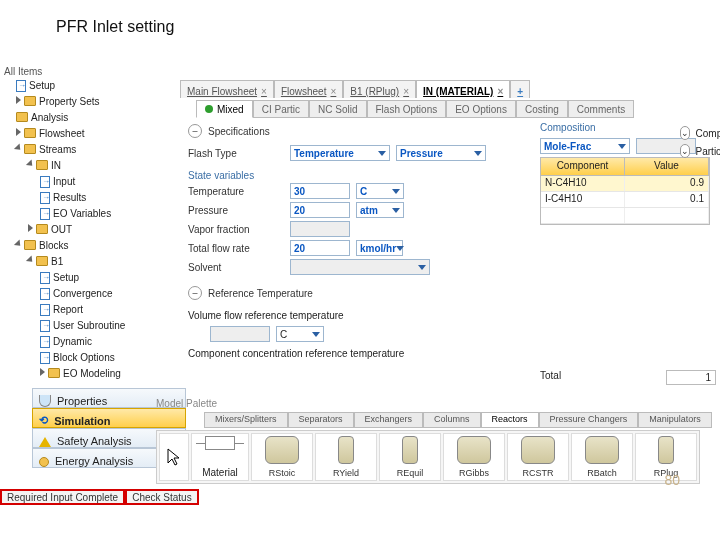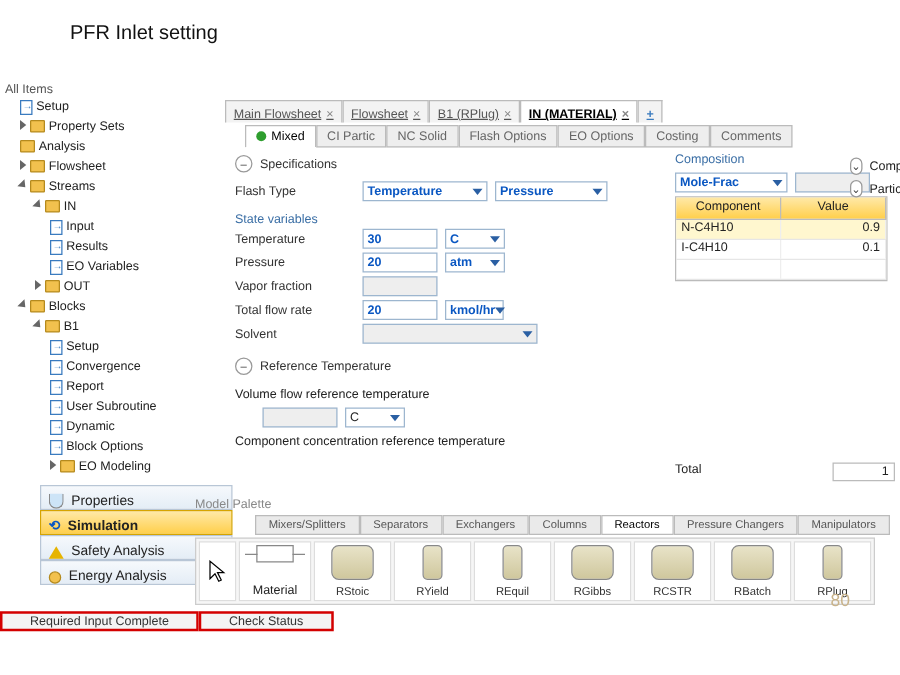--- a/index.html
+++ b/index.html
@@ -68,21 +68,21 @@
   .picon .shape.cyl { border-radius:6px 6px 6px 6px; }
   .picon .shape.col { width:16px; border-radius:4px; }
   .picon .lab { font-size:9px; color:#333; }
   .cursor-cell { width:30px; display:flex; align-items:center; justify-content:center; border:1px solid #ddd; background:#fff;}
   .mat-cell { width:58px; display:flex; flex-direction:column; align-items:center; justify-content:space-between; border:1px solid #ddd; background:#fff; padding:2px 0;}
   .mat-shape { width:30px;height:14px;border:1px solid #888;background:#fff;position:relative;}
   .mat-shape::before,.mat-shape::after{content:"";position:absolute;top:6px;width:10px;height:1px;background:#888;}
   .mat-shape::before{left:-10px;} .mat-shape::after{right:-10px;}
   
   .status { position:absolute; left:0; top:488px; width:720px; height:18px; display:flex; align-items:center; }
-  .status .redbox { border:2px solid #d40000; height:16px; padding:0 22px; display:flex; align-items:center; font-size:10px; color:#333; background:#f4f4f4; margin-right:0;}
+  .status .redbox { border:2px solid #d40000; height:16px; padding:0 5px; display:flex; align-items:center; font-size:10px; color:#333; background:#f4f4f4; margin-right:0;}
   .page-num { position:absolute; right:40px; top:472px; font-size:14px; color:#c9b38a; }
   .flask { width:12px;height:12px;display:inline-block;border-left:1px solid #888;border-right:1px solid #888;border-bottom:1px solid #888;border-radius:0 0 6px 6px;background:#cde4f7;}
   .tri-warn { width:0;height:0;border-left:6px solid transparent;border-right:6px solid transparent;border-bottom:10px solid #e6b400;display:inline-block;}
   .bulb { width:10px;height:10px;border-radius:50%;background:#f2c14e;border:1px solid #b58a1e;display:inline-block;}
 </style>
 </head>
 <body>
 
 <div class="slide-title">PFR Inlet setting</div>
 

